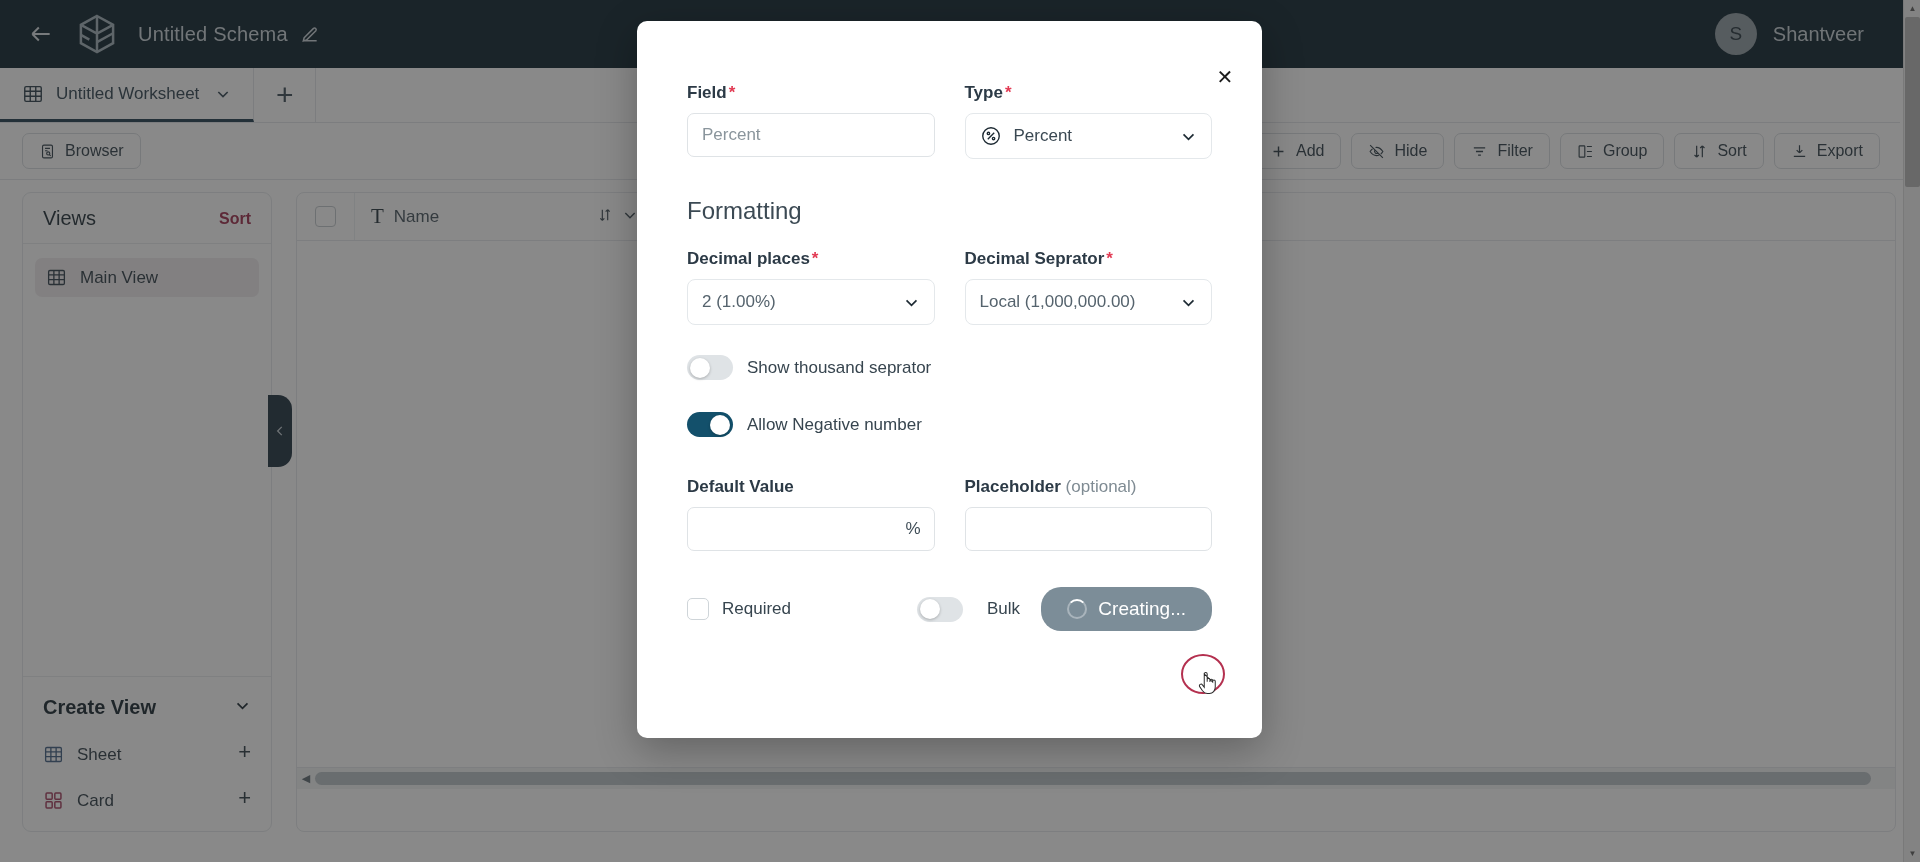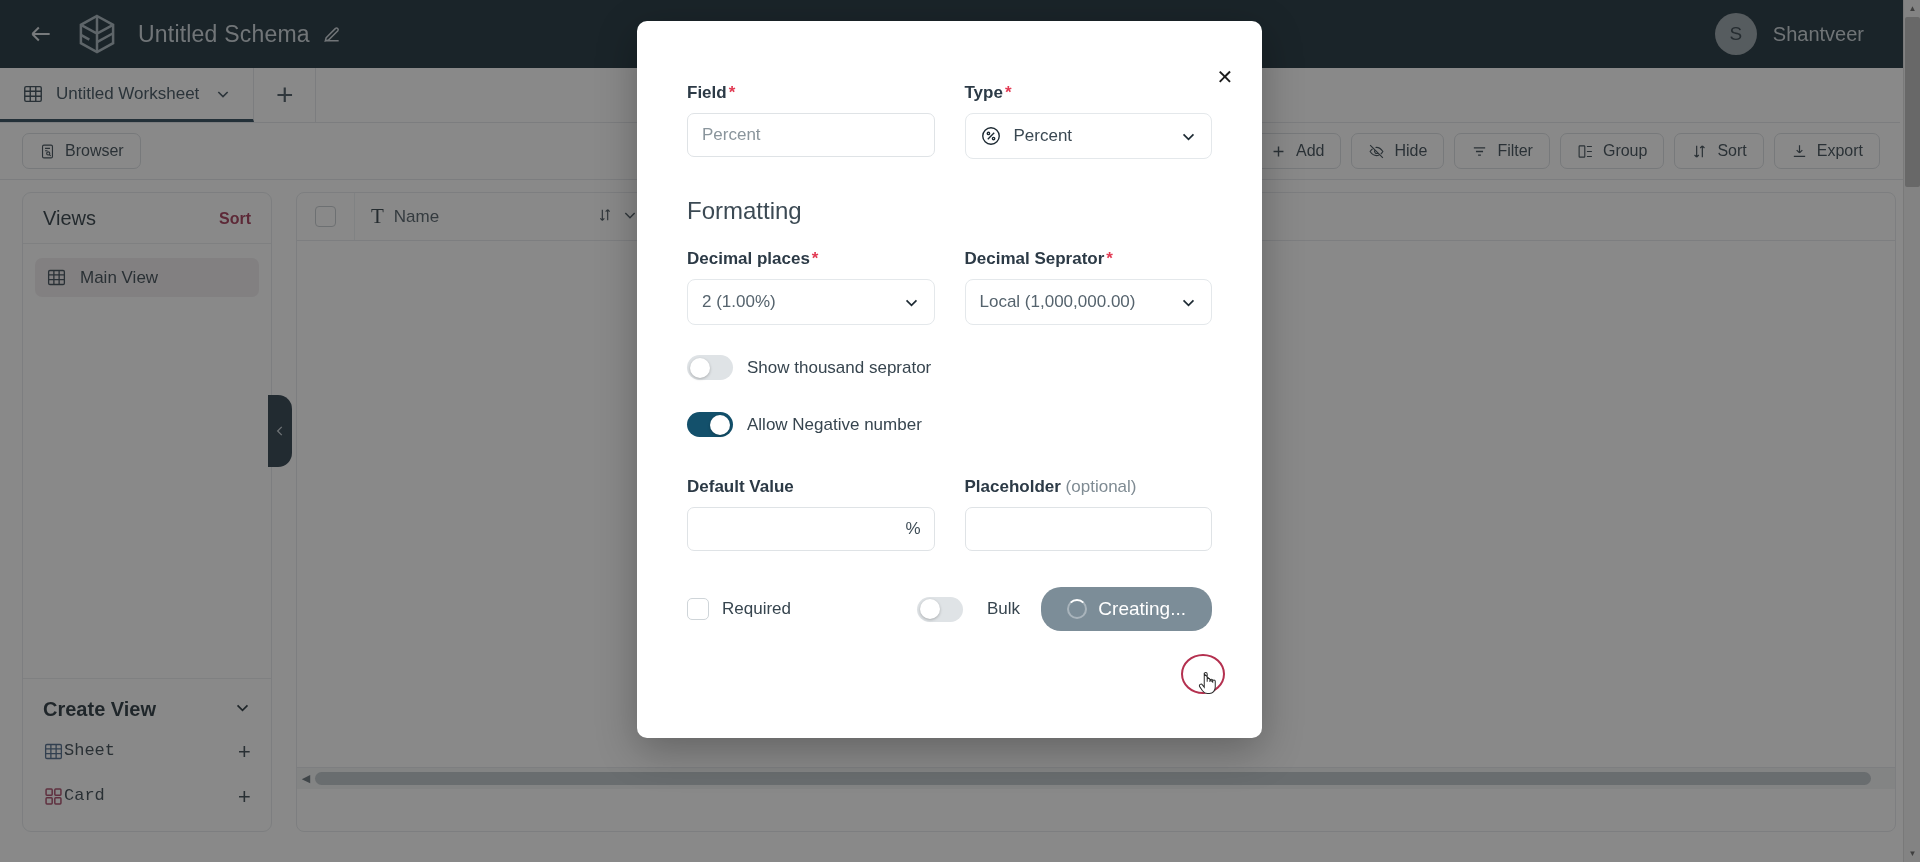--- a/index.html
+++ b/index.html
@@ -14,21 +14,21 @@
 
   
   .topbar {
     position: absolute; left: 0; top: 0; width: 1920px; height: 68px;
     background: #0b1f2a;
     display: flex; align-items: center; padding: 0 26px;
   }
   .back-arrow { width: 30px; height: 30px; color: #d7dee2; display:flex; align-items:center; justify-content:center; cursor:pointer; }
   .cube-logo { width: 46px; height: 46px; margin-left: 18px; color: #9fb0b8; }
   .schema-title {
-    margin-left: 18px; font-size: 23px; color: #c9d3d9; letter-spacing: .2px;
+    margin-left: 18px; font-size: 20px; color: #c9d3d9; letter-spacing: .2px;
   }
   .pencil-ico { margin-left: 12px; width: 20px; height: 20px; color: #c9d3d9; cursor:pointer; }
   .topbar-right { margin-left: auto; display: flex; align-items: center; gap: 16px; padding-right: 30px; }
   .avatar {
     width: 42px; height: 42px; border-radius: 50%;
     background: #8e9ba2; color: #22313a;
     display: flex; align-items: center; justify-content: center;
     font-size: 19px; font-weight: 500;
   }
   .user-name { font-size: 20px; color: #c6d0d6; }
@@ -87,22 +87,22 @@
     margin: 14px 12px 0 12px; padding: 9px 11px; border-radius: 7px;
     background: #f0ecee; cursor: pointer;
   }
   .view-item .grid-ico { width: 21px; height: 21px; color: #2e3d49; }
   .view-item-label { font-size: 17px; color: #2c3a44; }
 
   .create-view { margin-top: auto; border-top: 1px solid #e9ecee; padding: 6px 0 10px 0; }
   .cv-head { display: flex; align-items: center; justify-content: space-between; padding: 13px 20px 10px 20px; cursor: pointer; }
   .cv-title { font-size: 20px; color: #16242d; font-weight: 600; }
   .cv-row {
-    display: flex; align-items: flex-start; 
-    padding: 10px 20px; cursor: pointer; font-family: Liberation Mono, monospace;
+    display: flex; align-items: flex-end; gap: 13px;
+    padding: 10px 20px; cursor: pointer;
   }
   .cv-row .ico { width: 21px; height: 21px; }
   .cv-label { font-size: 17px; color: #2c3a44; }
   .cv-plus { margin-left: auto; font-size: 22px; color: #2c3a44; font-weight: 300; }
 
   .collapse-handle {
     position: absolute; left: 268px; top: 215px; width: 24px; height: 72px;
     background: #1c2f3d; border-radius: 0 14px 14px 0;
     display: flex; align-items: center; justify-content: center; cursor: pointer; z-index: 5;
   }

